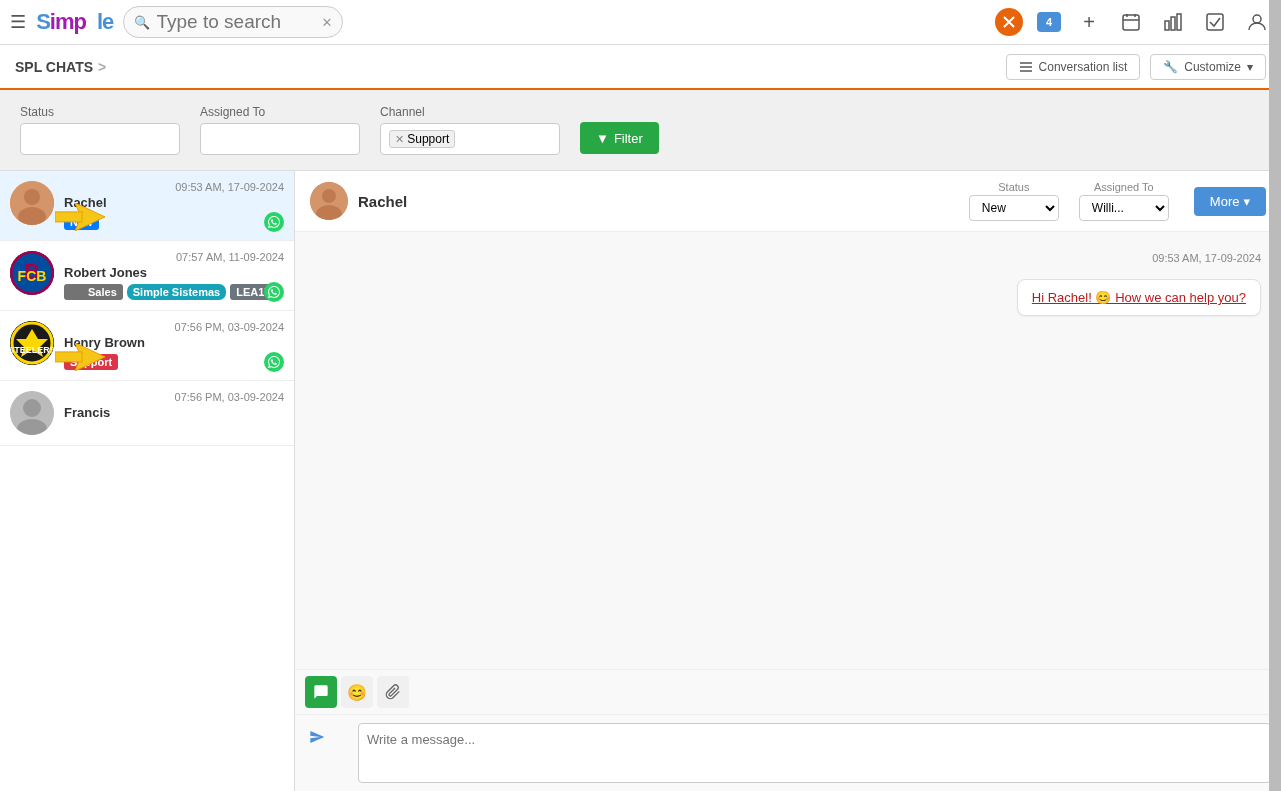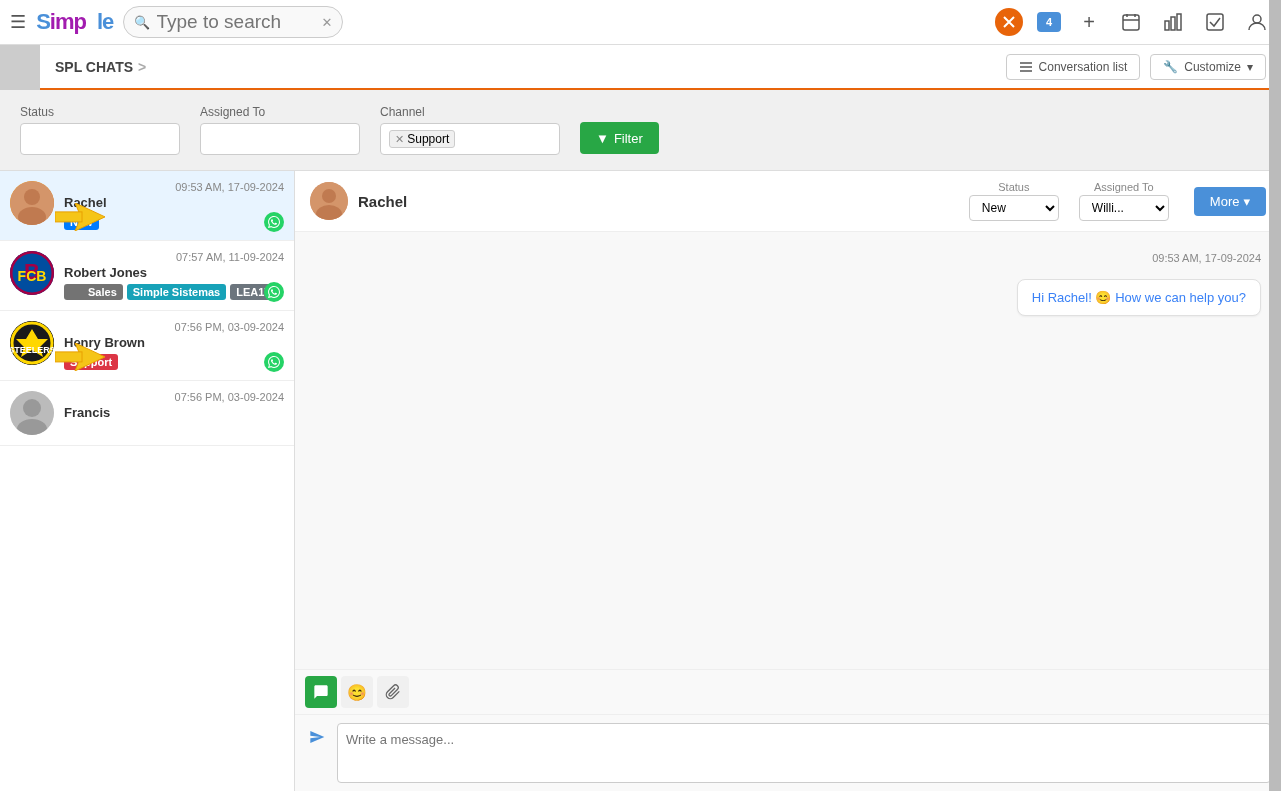--- a/index.html
+++ b/index.html
@@ -23,21 +23,21 @@
     .search-clear { color: #999; cursor: pointer; margin-left: auto; }
     .nav-spacer { flex: 1; }
     .nav-icons { display: flex; align-items: center; gap: 14px; }
     .nav-icon { width: 28px; height: 28px; display: flex; align-items: center; justify-content: center; cursor: pointer; font-size: 16px; color: #555; }
     .nav-icon-orange { background: #e8640a; border-radius: 50%; width: 28px; height: 28px; display: flex; align-items: center; justify-content: center; }
     .nav-icon-blue { background: #4a90d9; border-radius: 4px; width: 24px; height: 20px; display: flex; align-items: center; justify-content: center; color: #fff; font-size: 11px; font-weight: bold; }
 
     
     .sub-nav {
       display: flex; align-items: center; background: #fff;
-      border-bottom: 2px solid #e8640a; height: 45px; padding: 0 15px; gap: 10px; margin-left: 40px;
+      border-bottom: 2px solid #e8640a; height: 45px; padding: 0 15px; gap: 10px;
     }
     .sub-nav-title { font-size: 14px; font-weight: bold; color: #444; display: flex; align-items: center; gap: 5px; }
     .sub-nav-btn {
       display: flex; align-items: center; gap: 6px; border: 1px solid #ccc;
       border-radius: 4px; padding: 5px 12px; cursor: pointer; font-size: 12px; color: #555; background: #fff;
     }
     .customize-btn { display: flex; align-items: center; gap: 6px; }
 
     
     .main-area {
@@ -89,21 +89,21 @@
       width: 44px; height: 44px; border-radius: 50%; overflow: hidden;
       flex-shrink: 0; background: #ddd; display: flex; align-items: center; justify-content: center;
     }
     .chat-info { flex: 1; min-width: 0; }
     .chat-meta { display: flex; justify-content: flex-end; font-size: 11px; color: #888; margin-bottom: 2px; }
     .chat-name { font-size: 13px; font-weight: bold; color: #333; margin-bottom: 4px; }
     .chat-tags { display: flex; gap: 4px; flex-wrap: wrap; align-items: center; }
     .tag { padding: 2px 6px; border-radius: 3px; font-size: 11px; font-weight: bold; color: #fff; }
     .tag-new { background: #007bff; }
     .tag-sales { background: #737373; padding-left: 24px; }
-    .tag-sistema { background: #17a2b8; }
+    .tag-sistema { background: #17a2b8; border-radius: 7px; }
     .tag-lea { background: #6c757d; }
     .tag-support { background: #dc3545; }
     .whatsapp-icon {
       position: absolute; bottom: 8px; right: 10px;
       width: 20px; height: 20px; background: #25d366; border-radius: 50%;
       display: flex; align-items: center; justify-content: center;
       color: #fff; font-size: 11px;
     }
 
     
@@ -129,22 +129,22 @@
     }
 
     
     .messages-area {
       flex: 1; overflow-y: auto; padding: 20px; background: #f8f8f8;
       display: flex; flex-direction: column; gap: 10px;
     }
     .message-timestamp { text-align: right; font-size: 11px; color: #888; margin-bottom: 5px; }
     .message-bubble {
       max-width: 60%; background: #fff; border: 1px solid #e0e0e0;
-      border-radius: 8px; padding: 10px 14px; font-size: 13px; color: #3b82f6;
-      align-self: flex-end; box-shadow: 0 1px 2px rgba(0,0,0,0.05);
+      border-radius: 8px; padding: 10px 14px; font-size: 13px; color: #b91c1c;
+      align-self: flex-end; box-shadow: 0 1px 2px rgba(0,0,0,0.05); text-decoration: underline;
     }
 
     
     .message-input-area {
       border-top: 1px solid #eee; background: #f9f9f9;
     }
     .input-toolbar {
       display: flex; align-items: center; padding: 6px 10px; border-bottom: 1px solid #eee; gap: 4px;
     }
     .toolbar-btn {
@@ -154,21 +154,21 @@
     .toolbar-btn.active { background: #28a745; color: #fff; }
     .toolbar-btn.inactive { background: #f0f0f0; color: #666; }
     .input-row { display: flex; align-items: flex-start; padding: 8px 10px; gap: 8px; }
     .send-btn {
       background: transparent; border: none; cursor: pointer; color: #4a90d9;
       font-size: 16px; padding: 4px; margin-top: 2px;
     }
     .message-textarea {
       flex: 1; border: 1px solid #ccc; border-radius: 4px; padding: 8px;
       font-size: 13px; resize: none; outline: none; height: 60px;
-      font-family: Arial, sans-serif; color: #999;
+      font-family: Arial, sans-serif; color: #999; margin-left: 21px;
     }
 
     
     .chat-list::-webkit-scrollbar { width: 8px; }
     .chat-list::-webkit-scrollbar-thumb { background: #ccc; border-radius: 4px; }
     .messages-area::-webkit-scrollbar { width: 8px; }
     .messages-area::-webkit-scrollbar-thumb { background: #ccc; border-radius: 4px; }
 
     
     .avatar-rachel {

